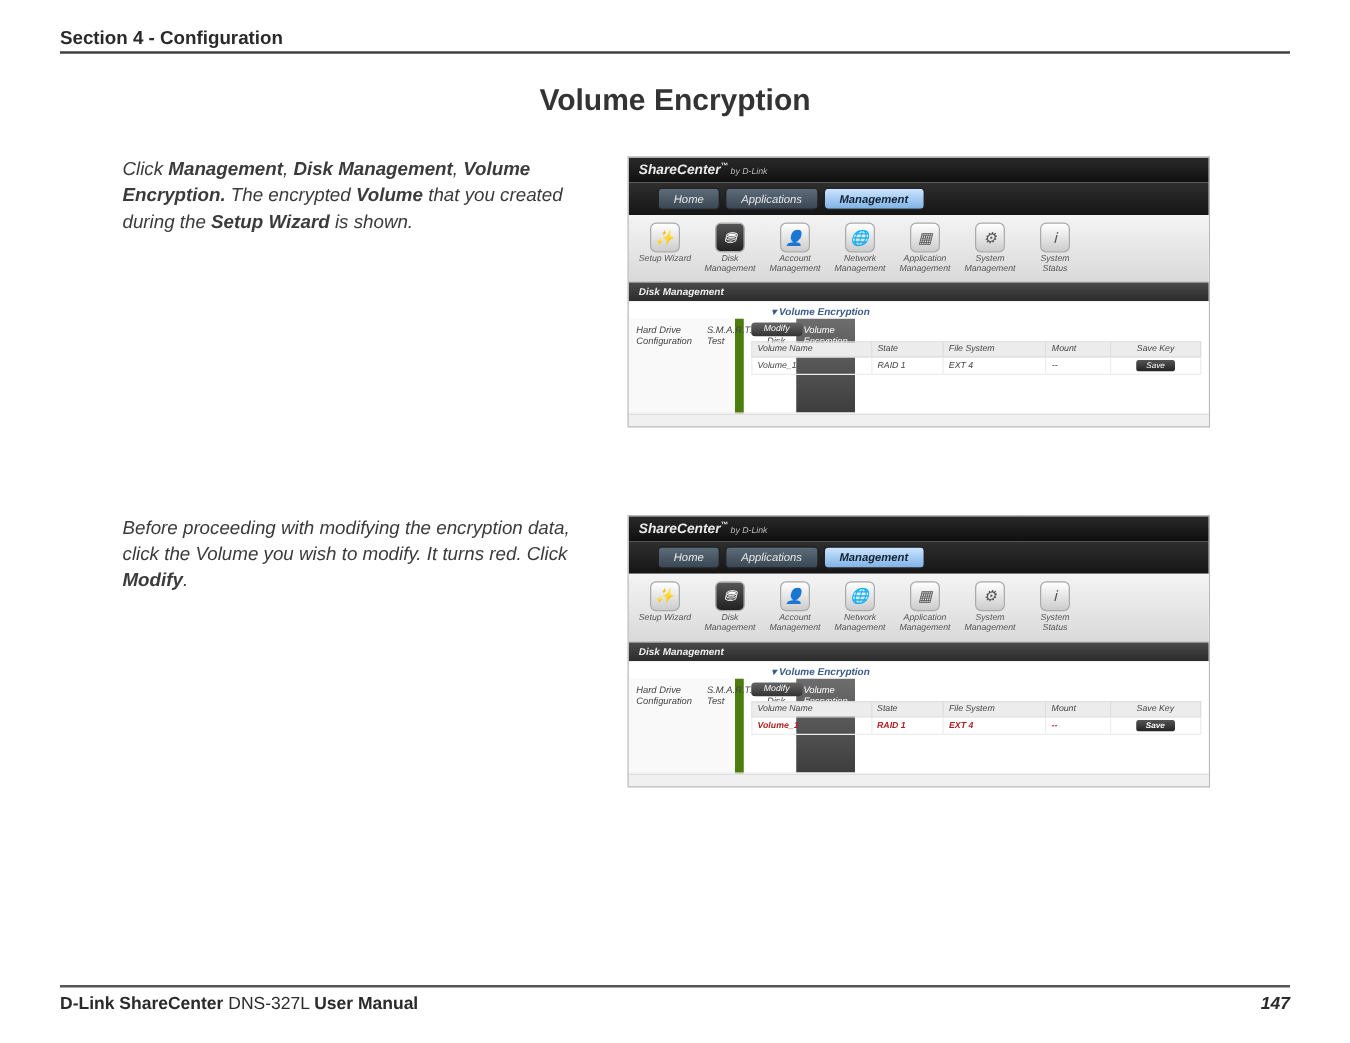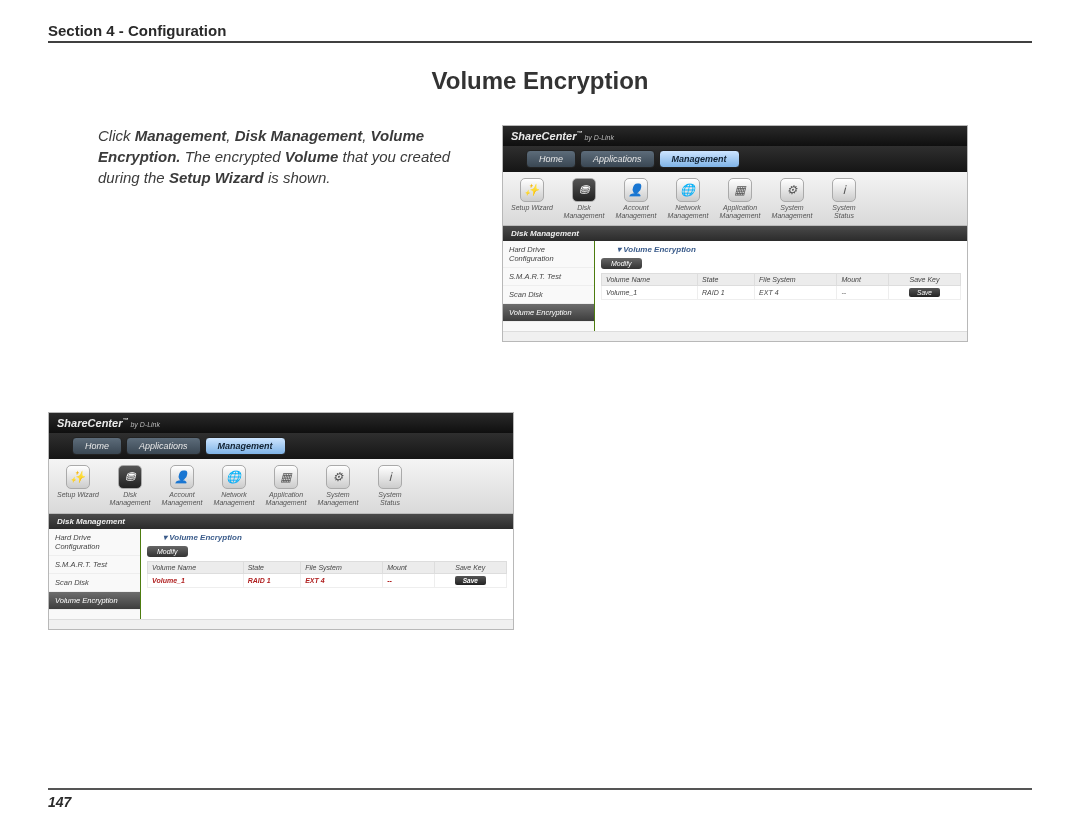--- a/index.html
+++ b/index.html
@@ -93,22 +93,22 @@
     margin-bottom:2px;
     display:flex;align-items:center;justify-content:center;
   }
   .tb-item.sel .tb-icon { background:linear-gradient(#555,#222); }
   .sc-section {
     background:linear-gradient(#4a4a4a,#2b2b2b);
     color:#eee; font-size:8px; padding:3px 8px; font-weight:bold;
   }
   .sc-body { display:flex; min-height:90px; background:#fff;}
   .sc-side {
-    width:92px; background:#f9f9f9; border-right:1px solid #4d7c0f;
-    display:flex; flex-direction:column;
+    width:92px; background:#f9f9f9; border-right:7px solid #4d7c0f;
+    display:flex; flex-direction:row;margin-top:14px;
   }
   .sc-side div {
     padding:4px 6px; font-size:7.5px; color:#444; border-bottom:1px solid #eee;
   }
   .sc-side div.sel {
     background:linear-gradient(#6d6d6d,#3d3d3d); color:#fff;
   }
   .sc-main { flex:1; padding:4px 6px; position:relative;}
   .sc-main h6 { font-size:8px; color:#3a5b8a; font-weight:bold; margin-bottom:4px;margin-left:16px;}
   .btn-mod {
@@ -230,20 +230,23 @@
           </tr>
         </tbody>
           </table>
       </div>
     </div>
     <div class="sc-foot"></div>
   </div>
 </div>
 
 <div class="row">
+  <div class="desc">
+    <span>Before proceeding with modifying the encryption data, click the Volume you wish to modify. It turns red. Click </span><b>Modify</b><span>.</span>
+  </div>
   <div class="shot">
     <div class="sc-header">
       <span>ShareCenter</span><sup style="font-size:6px;">™</sup><small>by D-Link</small>
     </div>
     <div class="sc-nav">
       <div class="tab">Home</div>
       <div class="tab">Applications</div>
       <div class="tab active">Management</div>
     </div>
     <div class="sc-toolbar">
@@ -319,14 +322,17 @@
           </tr>
         </tbody>
           </table>
       </div>
     </div>
     <div class="sc-foot"></div>
   </div>
 </div>
 
 <div class="page-footer">
+  <div class="ft-left">
+    <b>D-Link ShareCenter</b><span> DNS-327L </span><b>User Manual</b>
+  </div>
   <div class="ft-right">147</div>
 </div>
 
 </body></html>

